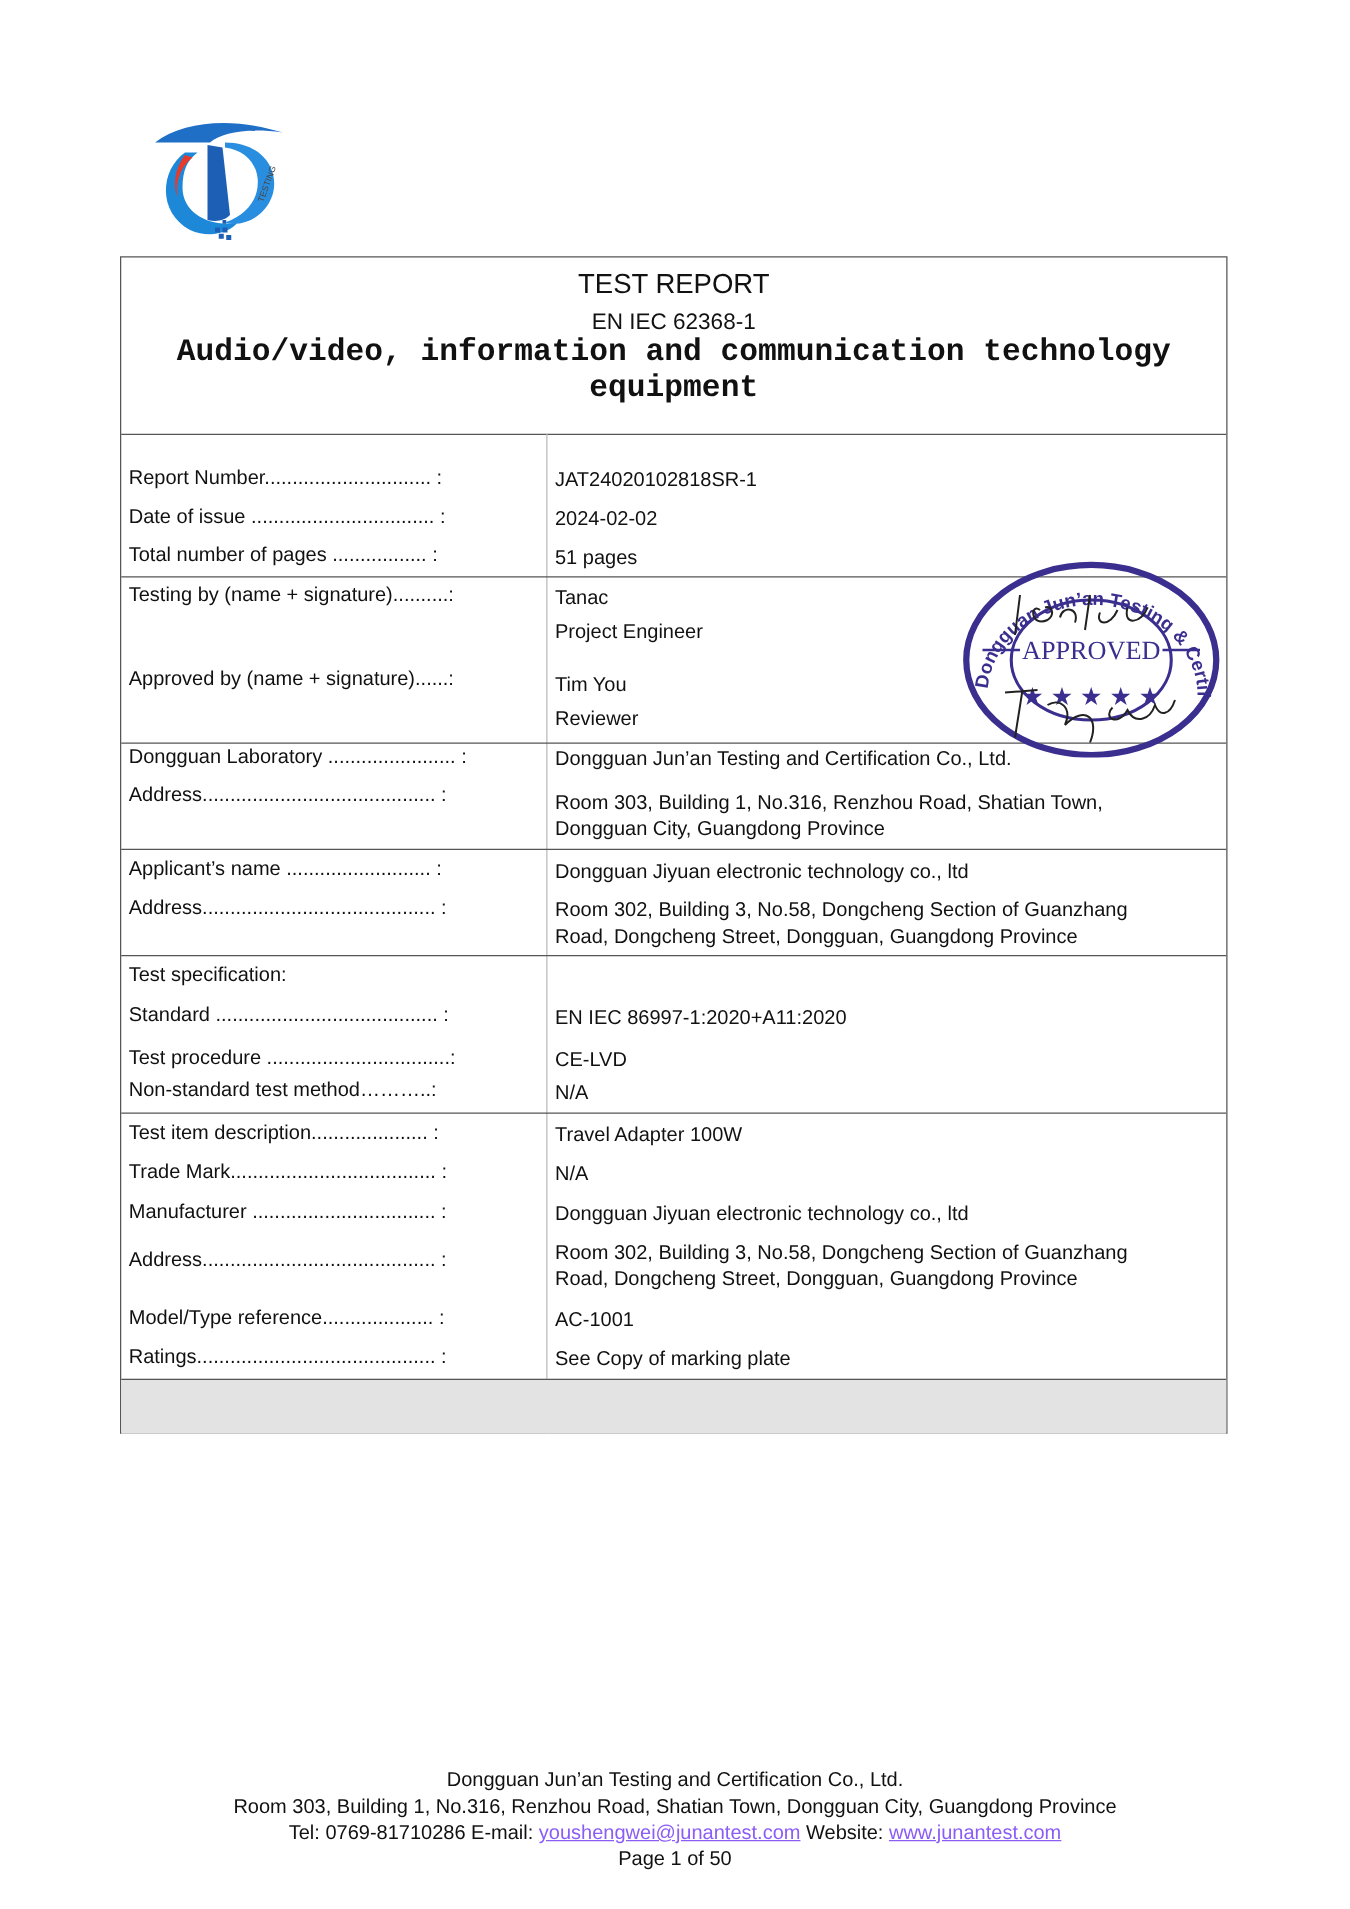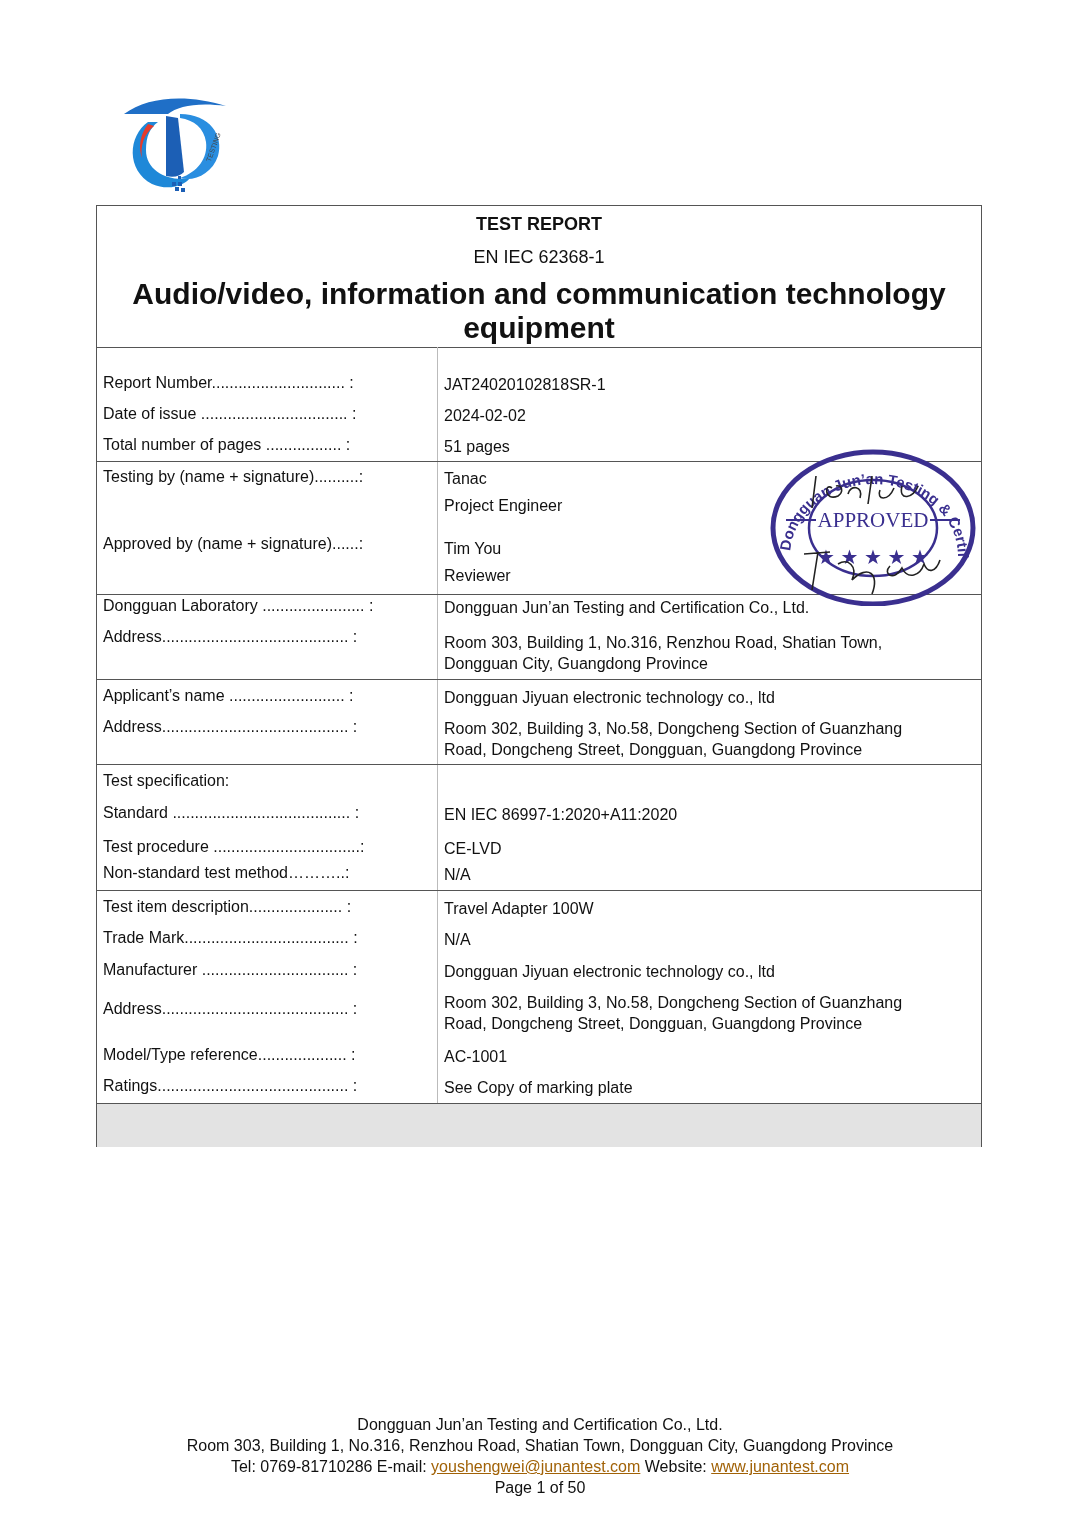--- a/index.html
+++ b/index.html
@@ -3,35 +3,35 @@
 <meta charset="utf-8">
 <style>
   html, body { margin: 0; padding: 0; background: #ffffff; }
   body { width: 1080px; height: 1527px; position: relative; overflow: hidden;
          font-family: "Liberation Sans", sans-serif; color: #111; }
   .logo { position: absolute; left: 118px; top: 92px; width: 112px; height: 104px; }
   .frame { position: absolute; left: 96px; top: 205px; width: 886px; height: 942px;
            border: 1.5px solid #555; box-sizing: border-box; }
   .title-block { position: absolute; left: 0; top: 0; width: 100%; height: 141px;
                  border-bottom: 1.5px solid #555; text-align: center; }
-  .t1 { position: absolute; left: 0; right: 0; top: 8px; font-size: 18px; font-weight: bold; }
+  .t1 { position: absolute; left: 0; right: 0; top: 8px; font-size: 22px; font-weight: normal; }
   .t2 { position: absolute; left: 0; right: 0; top: 41px; font-size: 18px; font-weight: normal; }
-  .t3 { position: absolute; left: 0; right: 0; top: 71px; font-size: 30px; font-weight: bold; }
+  .t3 { position: absolute; left: 0; right: 0; top: 61px; font-size: 25px; font-weight: bold; font-family: Liberation Mono, monospace; }
   .t4 { position: absolute; left: 0; right: 0; top: 107px; font-size: 23px; font-weight: bold; }
   .vdiv { position: absolute; left: 340px; top: 141px; width: 1px; height: 800px; background: #bbb; }
   .hline { position: absolute; left: 0; width: 100%; height: 0; border-top: 1.5px solid #555; }
   .row { position: absolute; left: 0; width: 100%; font-size: 16px; }
   .lbl { position: absolute; left: 6px; font-weight: normal; white-space: nowrap; }
   .lbl.normal { font-weight: normal; }
   .val { position: absolute; left: 347px; white-space: nowrap; line-height: 21px; }
   .gray { position: absolute; left: 0; top: 897px; width: 100%; height: 43px; background: #e3e3e3;
           border-top: 1.5px solid #555; }
   .stamp { position: absolute; left: 768px; top: 446px; width: 210px; height: 160px; }
   .footer { position: absolute; left: 0; width: 1080px; text-align: center; font-size: 16px; line-height: 21px; }
-  .footer a { color: #a16207; text-decoration: underline; }
+  .footer a { color: #8b5cf6; text-decoration: underline; }
 </style>
 </head>
 <body>
 
 <svg class="logo" viewBox="0 0 112 104">
   <path d="M6 22 C30 4, 70 2, 108 14 C80 10, 60 14, 50 22 Z" fill="#1f6fc7"></path>
   <path d="M30 30 C10 44, 8 78, 34 92 C52 100, 68 92, 72 86 C52 90, 28 80, 28 58 C28 44, 32 36, 40 30 Z" fill="#1e88d8"></path>
   <path d="M30 32 C22 42, 20 56, 24 66 C22 54, 26 42, 36 34 Z" fill="#e53b2c"></path>
   <path d="M62 22 C92 22, 106 44, 100 64 C94 82, 76 90, 62 86 C80 80, 90 66, 88 50 C86 36, 76 28, 62 26 Z" fill="#2a8ee0"></path>
   <path d="M48 24 L48 84 C56 86, 62 84, 66 80 L60 26 Z" fill="#1c5fb5"></path>

